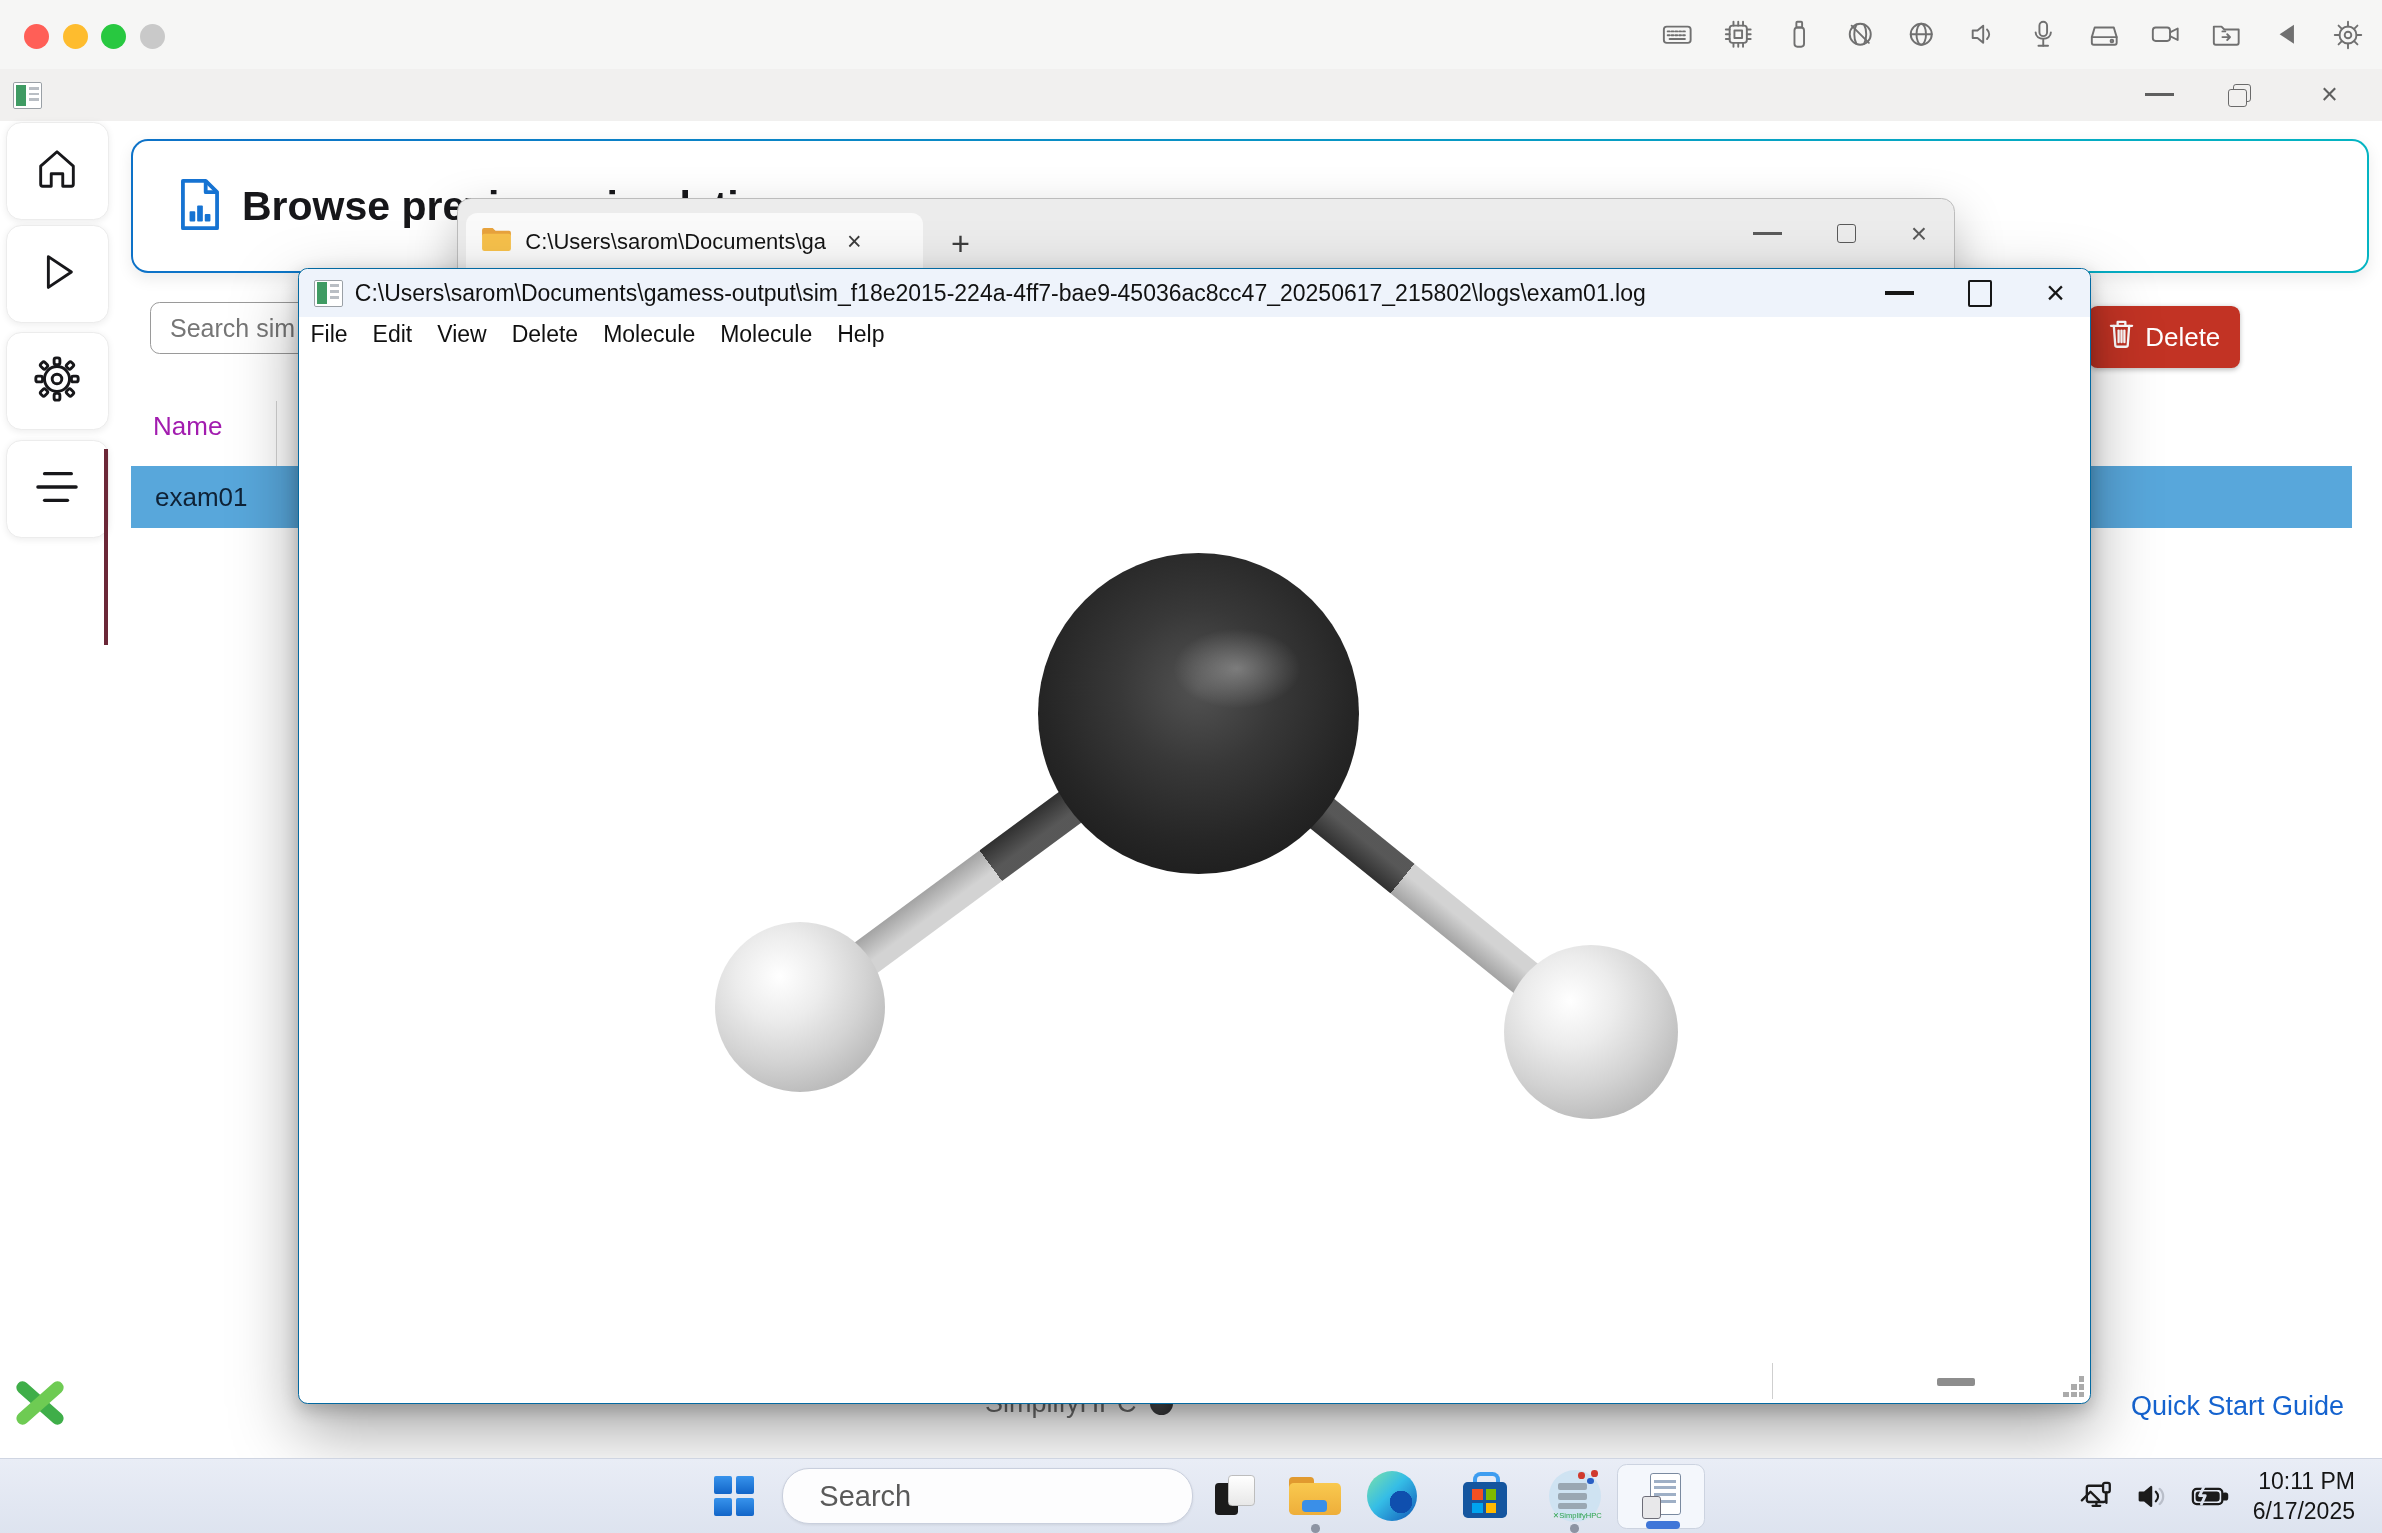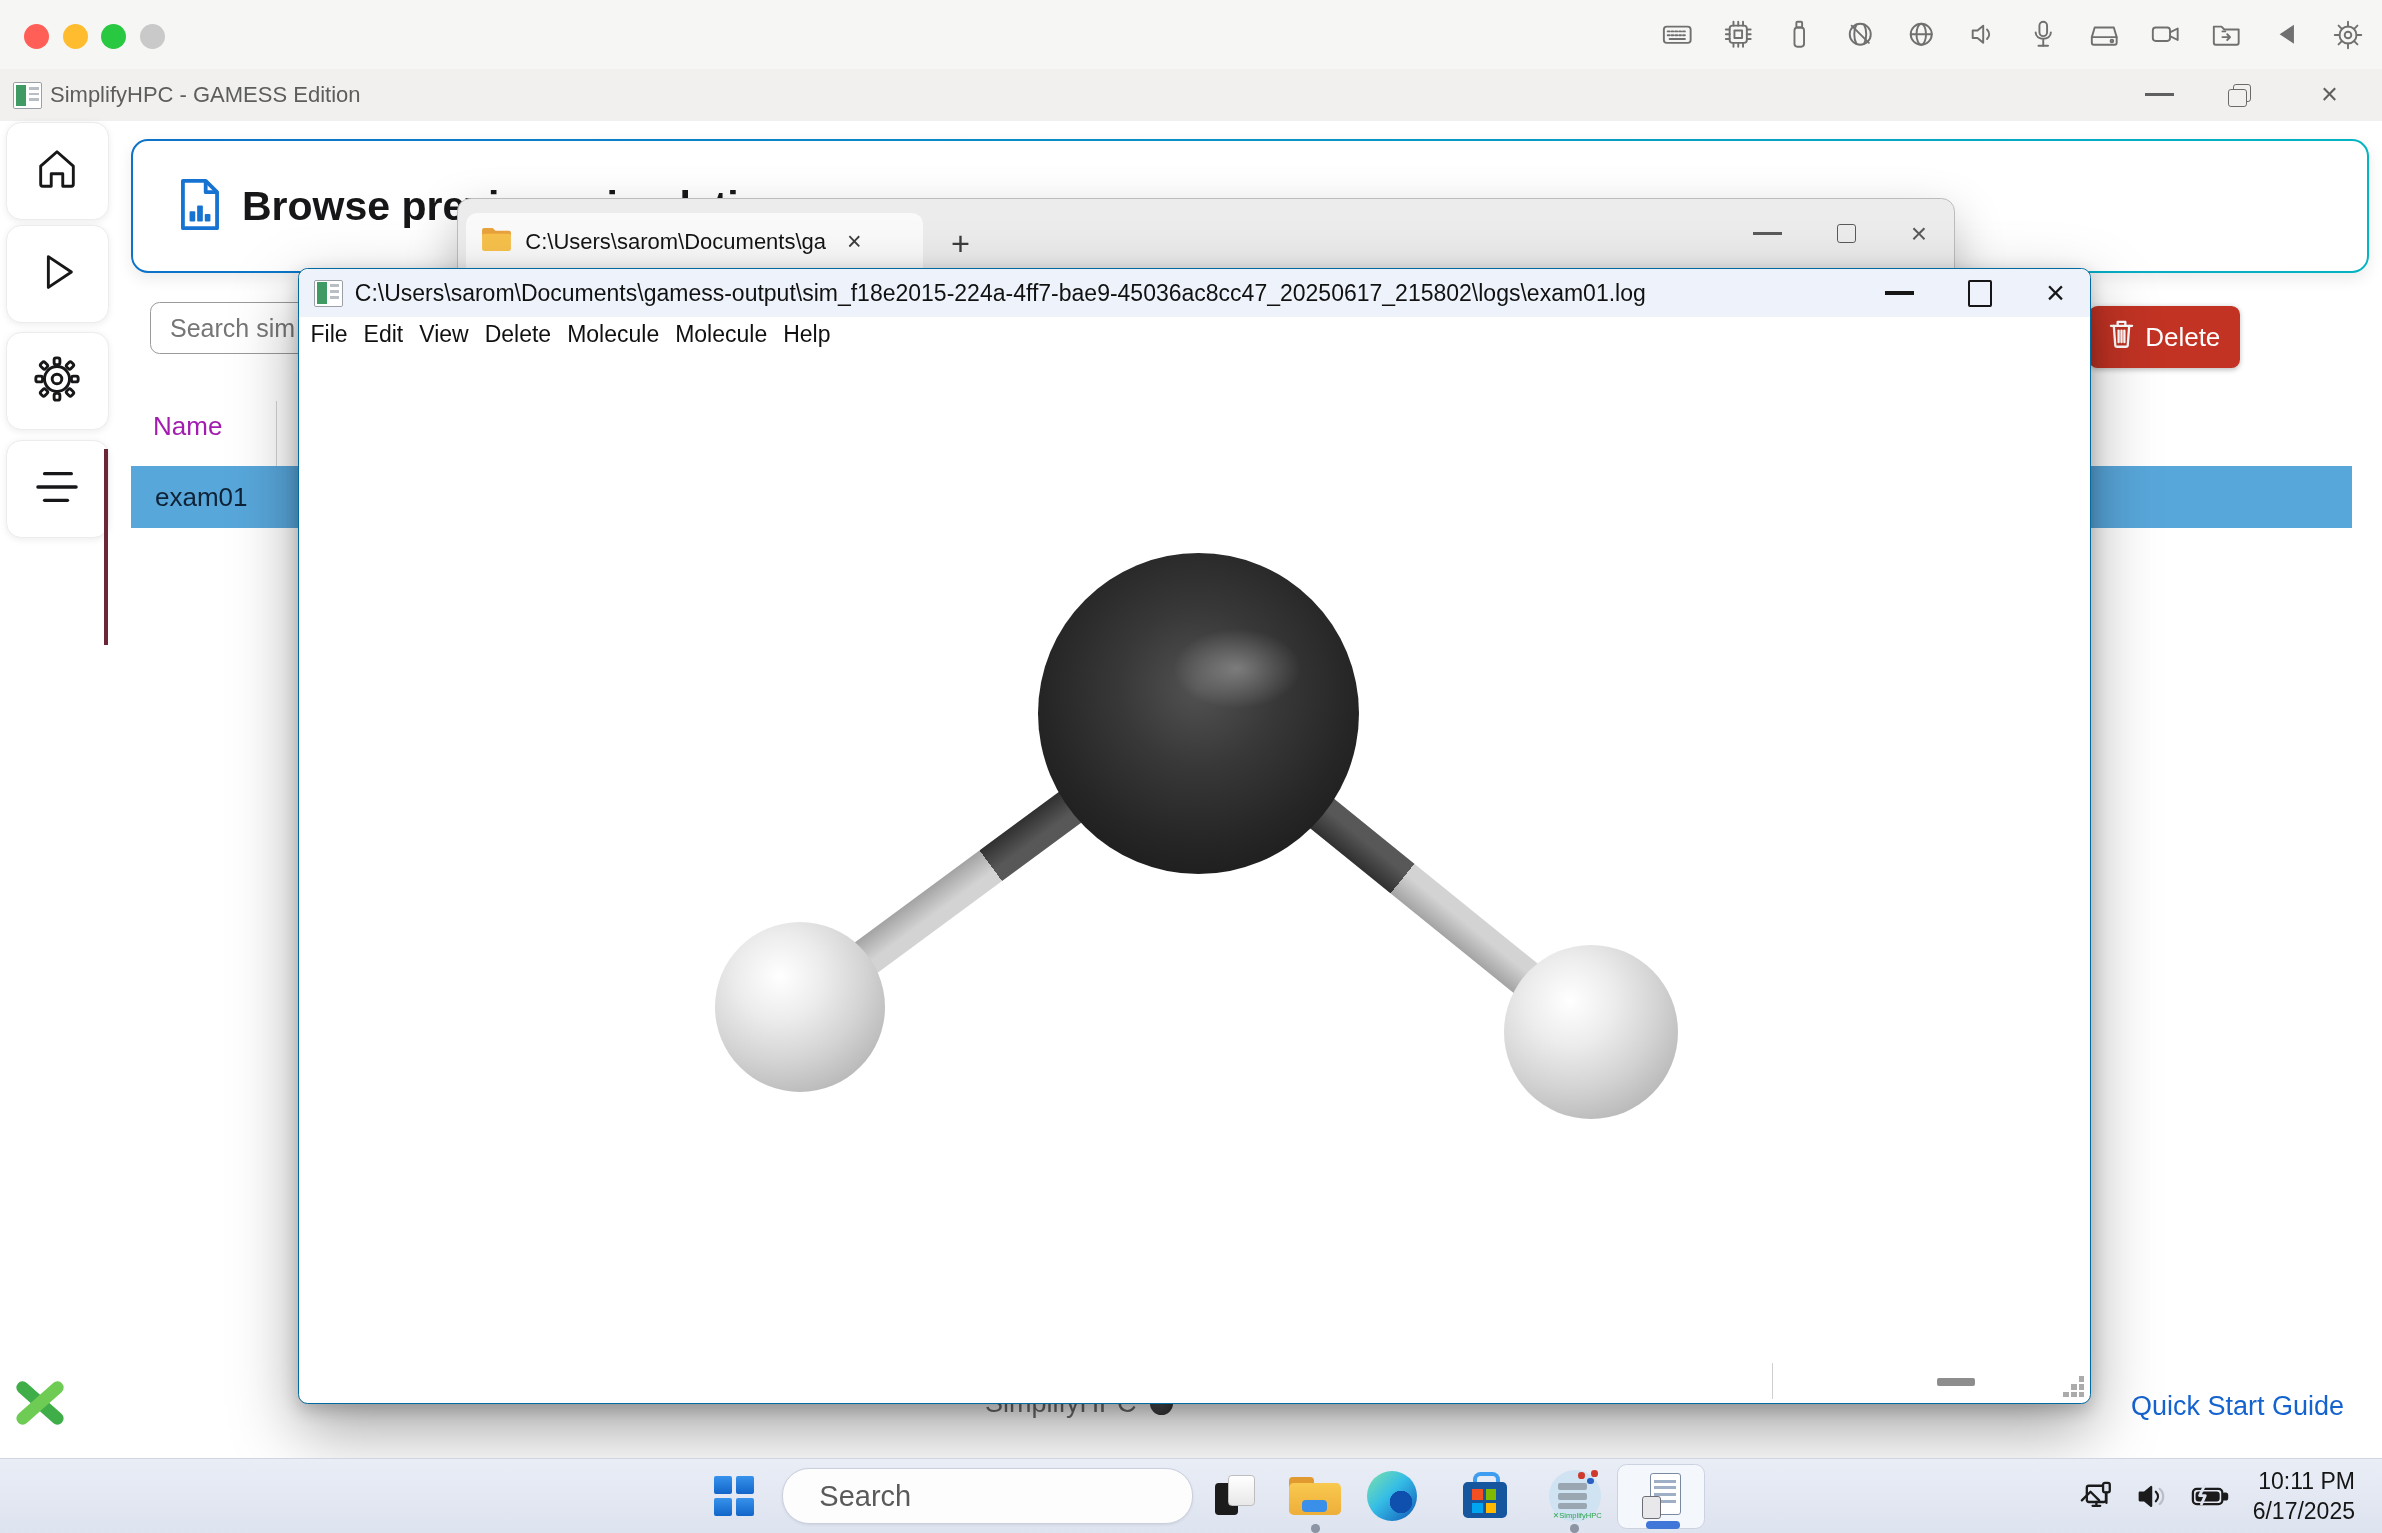--- a/index.html
+++ b/index.html
@@ -76,21 +76,21 @@
   
   .viewer{left:298px;top:268px;width:1791px;height:1134px;background:#fff;border:1px solid #0369a1;border-radius:9.6px;
           box-shadow:0 27px 67px rgba(0,0,0,.35),0 5.7px 17px rgba(0,0,0,.2);}
   .vtitle{position:absolute;left:0;top:0;width:100%;height:48px;background:#eef3fb;border-radius:9.6px 9.6px 0 0;
           display:flex;align-items:center;}
   .vtitle .txt{margin-left:11.5px;font-size:23px;color:#111;white-space:nowrap;}
   .vctl{position:absolute;top:0;right:25px;height:48px;display:flex;align-items:center;gap:54px;}
   .vctl .dash{width:29px;height:3.3px;background:#161616;}
   .vctl .sq{width:20px;height:23px;border:2.4px solid #161616;border-radius:1.9px;}
   .vctl .x{font-size:32.5px;color:#161616;line-height:1;font-weight:300;}
-  .vmenu{position:absolute;left:11.5px;top:48px;height:34px;display:flex;align-items:center;gap:16px;font-size:23px;color:#101010;}
+  .vmenu{position:absolute;left:11.5px;top:48px;height:34px;display:flex;align-items:center;gap:25px;font-size:23px;color:#101010;}
   .vmenu span{white-space:nowrap;}
   .vstatus{position:absolute;left:0;bottom:0;width:100%;height:44px;background:#efefef;border-top:1px solid #d7d7d7;
            border-radius:0 0 9.6px 9.6px;display:flex;align-items:center;}
   .vstatus .txt{margin-left:7.6px;font-size:22px;color:#111;}
   .vsdiv{position:absolute;left:1473px;bottom:3.8px;width:1px;height:36px;background:#cfcfcf;}
   .vsdash{position:absolute;left:1638px;bottom:17px;width:38px;height:7.6px;background:#8d8d8d;border-radius:1.9px;}
   .grip{position:absolute;right:5.7px;bottom:5.7px;width:25px;height:23px;}
   .grip i{position:absolute;width:5.7px;height:5.7px;background:#ababab;}
 
   
@@ -260,23 +260,20 @@
 
   <div class="ab vmbar"></div>
   <div class="ab" style="left:13.4px;top:82px;">
     <span class="appico" style="display:block;">
         <i></i>
         <b style="top:3.8px;"></b>
         <b style="top:9.6px;"></b>
         <b style="top:15.3px;"></b>
       </span>
   </div>
-  <div class="ab vmtitle">
-      <span>SimplifyHPC - GAMESS Edition</span>
-    </div>
   <div class="ab ctl-dash" style="left:2145px;top:93px;width:29px;"></div>
   <div class="ab ctl-restore" style="left:2233px;top:84px;">
       <i></i>
     </div>
   <div class="ab ctl-x" style="left:2321px;top:80px;">×</div>
 
   <div class="ab sbtn" style="top:122px;">
     <span><svg width="48" height="48" viewBox="0 0 50 50">
           <path d="M8 22 L25 7 L42 22 V41 a2 2 0 0 1 -2 2 H31 V30 H19 V43 H10 a2 2 0 0 1 -2 -2 Z" stroke="#17171a" fill="none" stroke-width="3" stroke-linejoin="round"></path>
         </svg></span>

